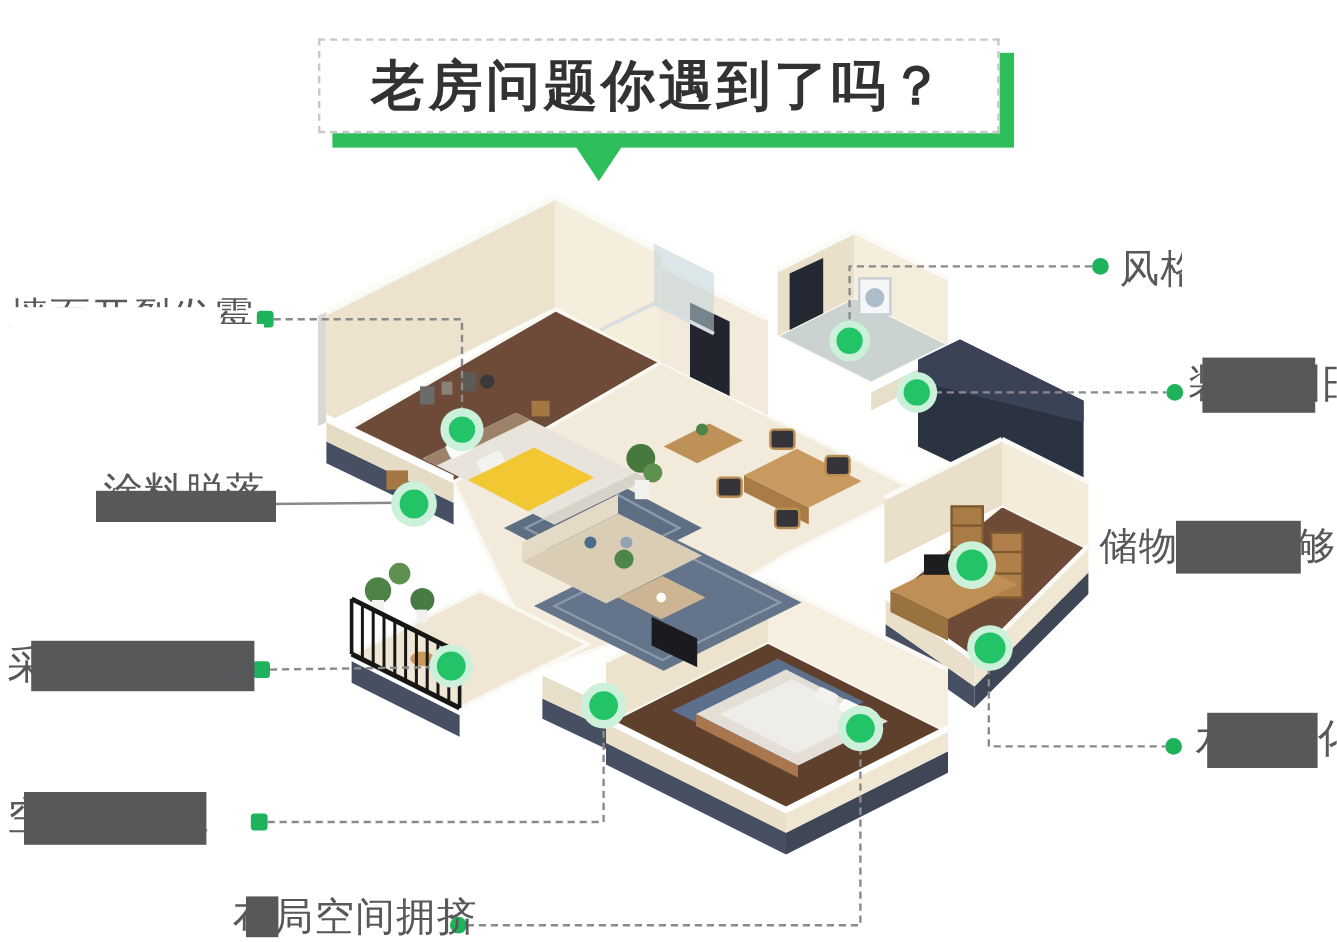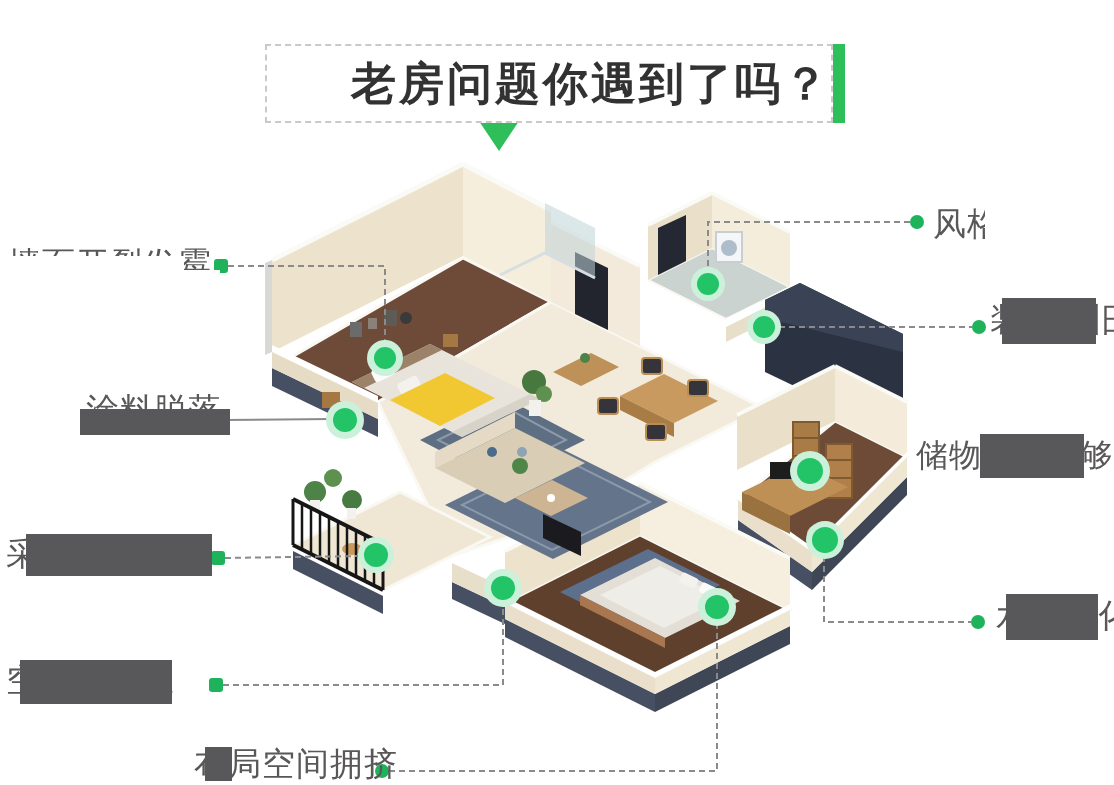--- a/index.html
+++ b/index.html
@@ -3,22 +3,22 @@
 <meta charset="utf-8">
 <style>
   html,body{margin:0;padding:0;background:#fff;}
   #stage{position:relative;width:1114px;height:785px;background:#fff;overflow:hidden;
          font-family:"Liberation Sans",sans-serif;}
   
   .title-green{position:absolute;left:277px;top:44px;width:568px;height:79px;background:#2EBE5A;}
   .title-arrow{position:absolute;left:479px;top:121px;width:0;height:0;
                border-left:20px solid transparent;border-right:20px solid transparent;
                border-top:30px solid #2EBE5A;}
-  .title-box{position:absolute;left:265px;top:44px;width:564px;height:75px;background:#fff;
-             border:2px dashed #C9C9C9;display:flex;align-items:center;justify-content:flex-end;}
+  .title-box{position:absolute;left:265px;top:32px;width:564px;height:75px;background:#fff;
+             border:2px dashed #C9C9C9;display:flex;align-items:center;justify-content:center;}
   .title-text{font-size:45px;font-weight:800;color:#323232;letter-spacing:3px;white-space:nowrap;}
   
   .label{position:absolute;color:#595757;font-size:33px;letter-spacing:1px;
          white-space:nowrap;line-height:1.08;}
   .mask{position:absolute;background:#58585A;}
   .mask.white{background:#ffffff;}
   svg{position:absolute;left:0;top:0;}
 </style>
 </head>
 <body>

